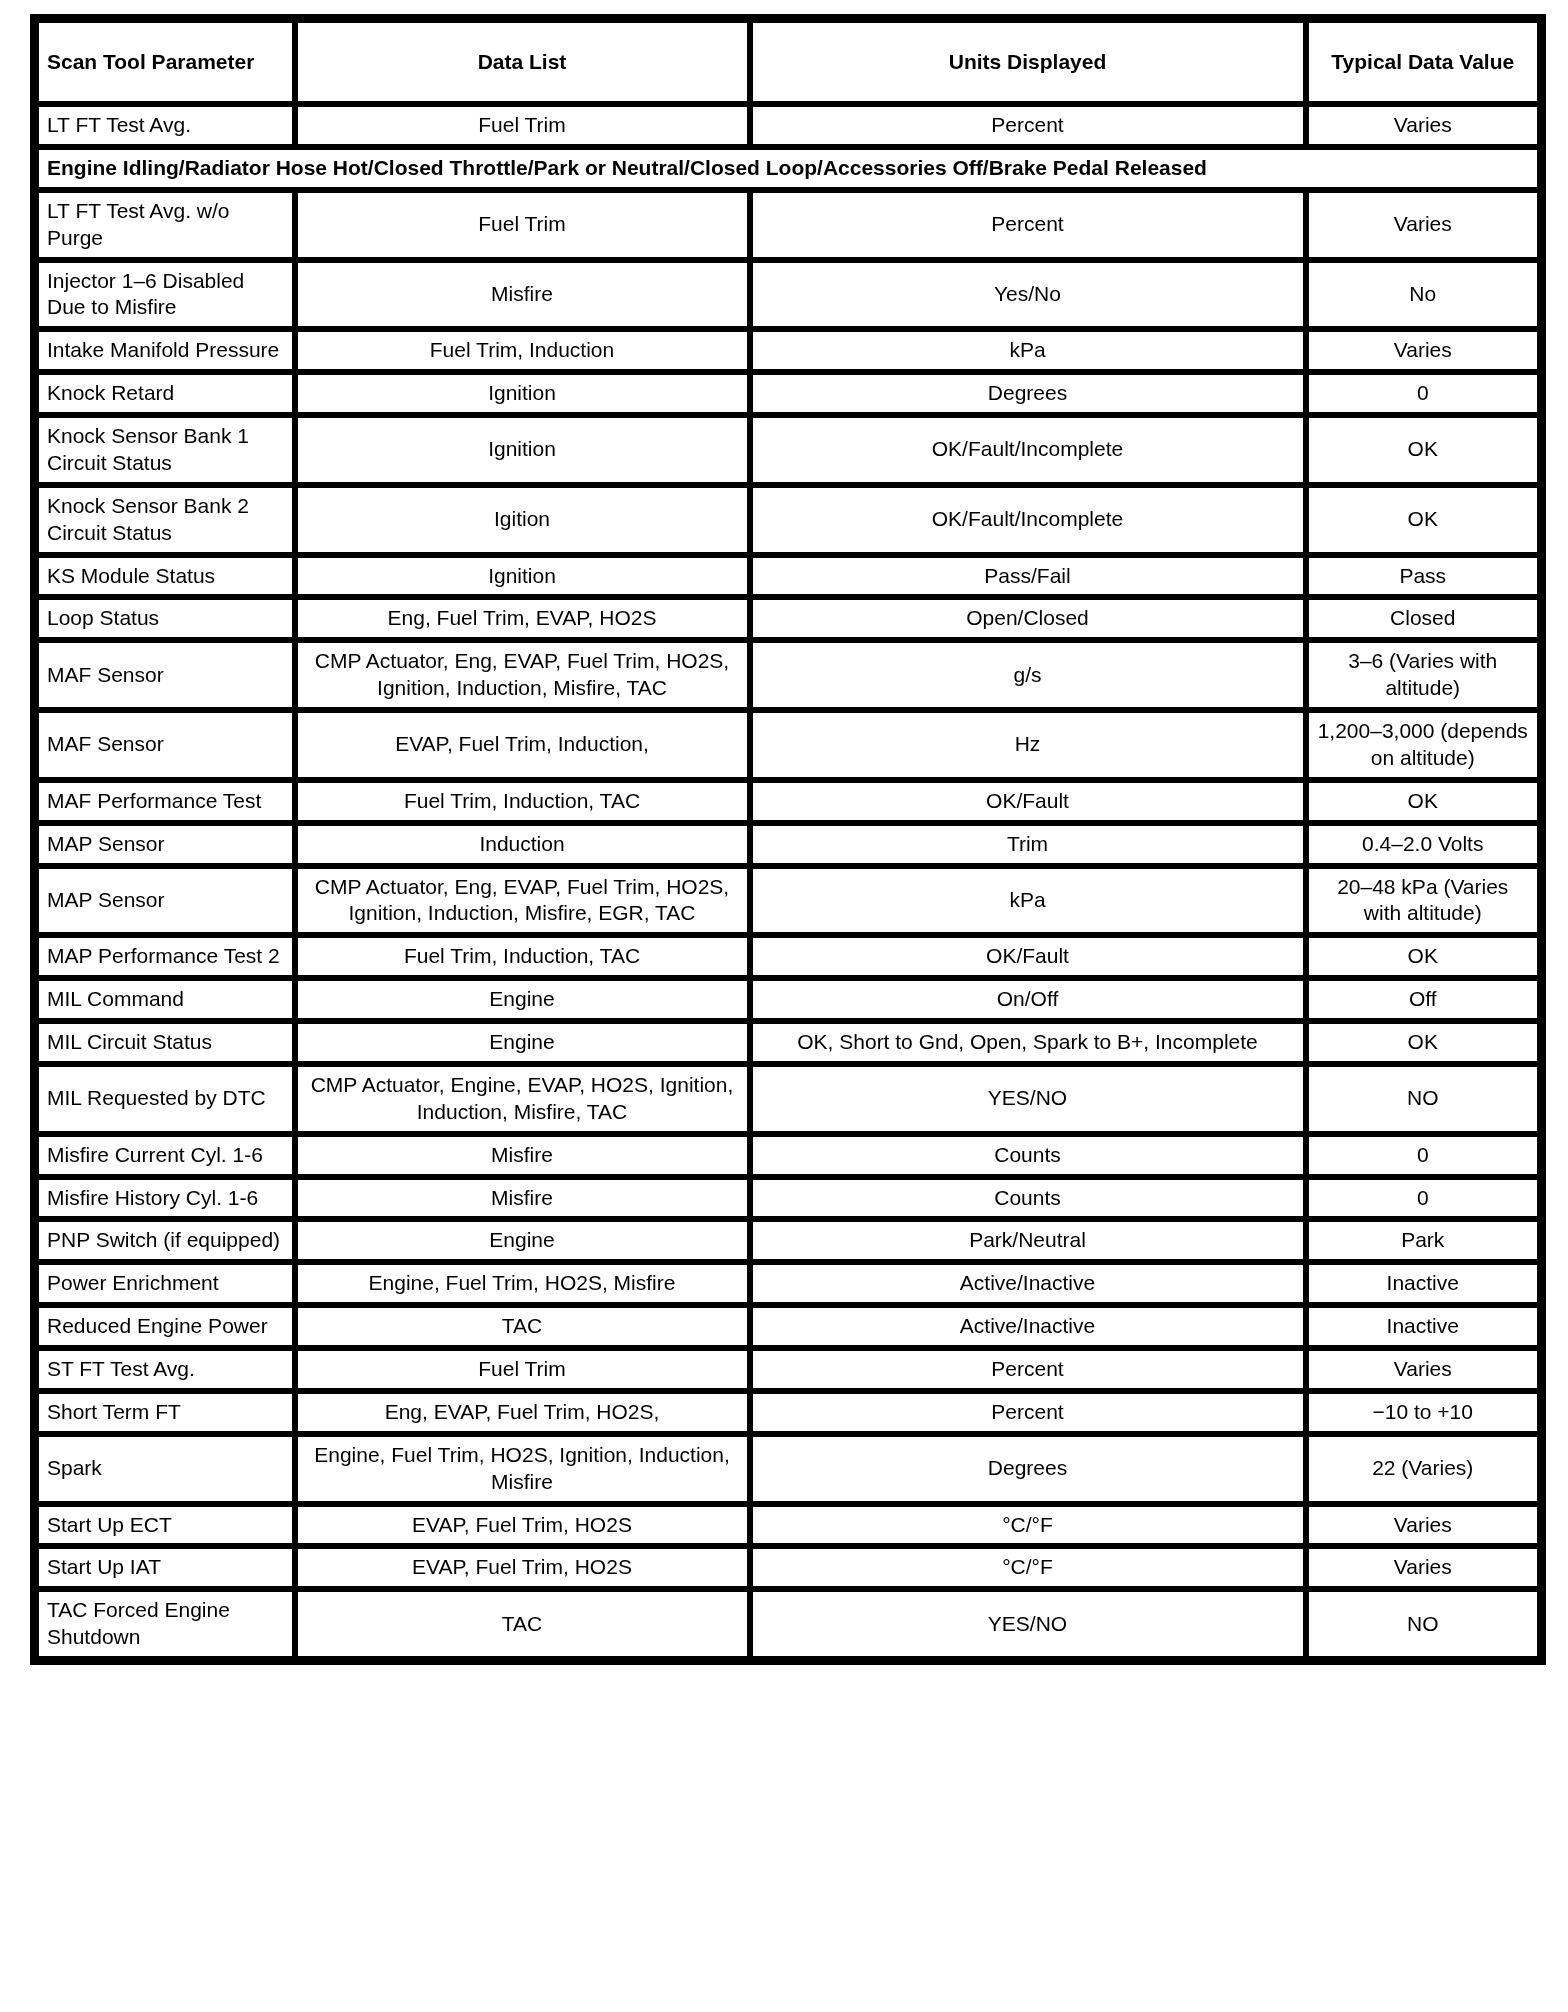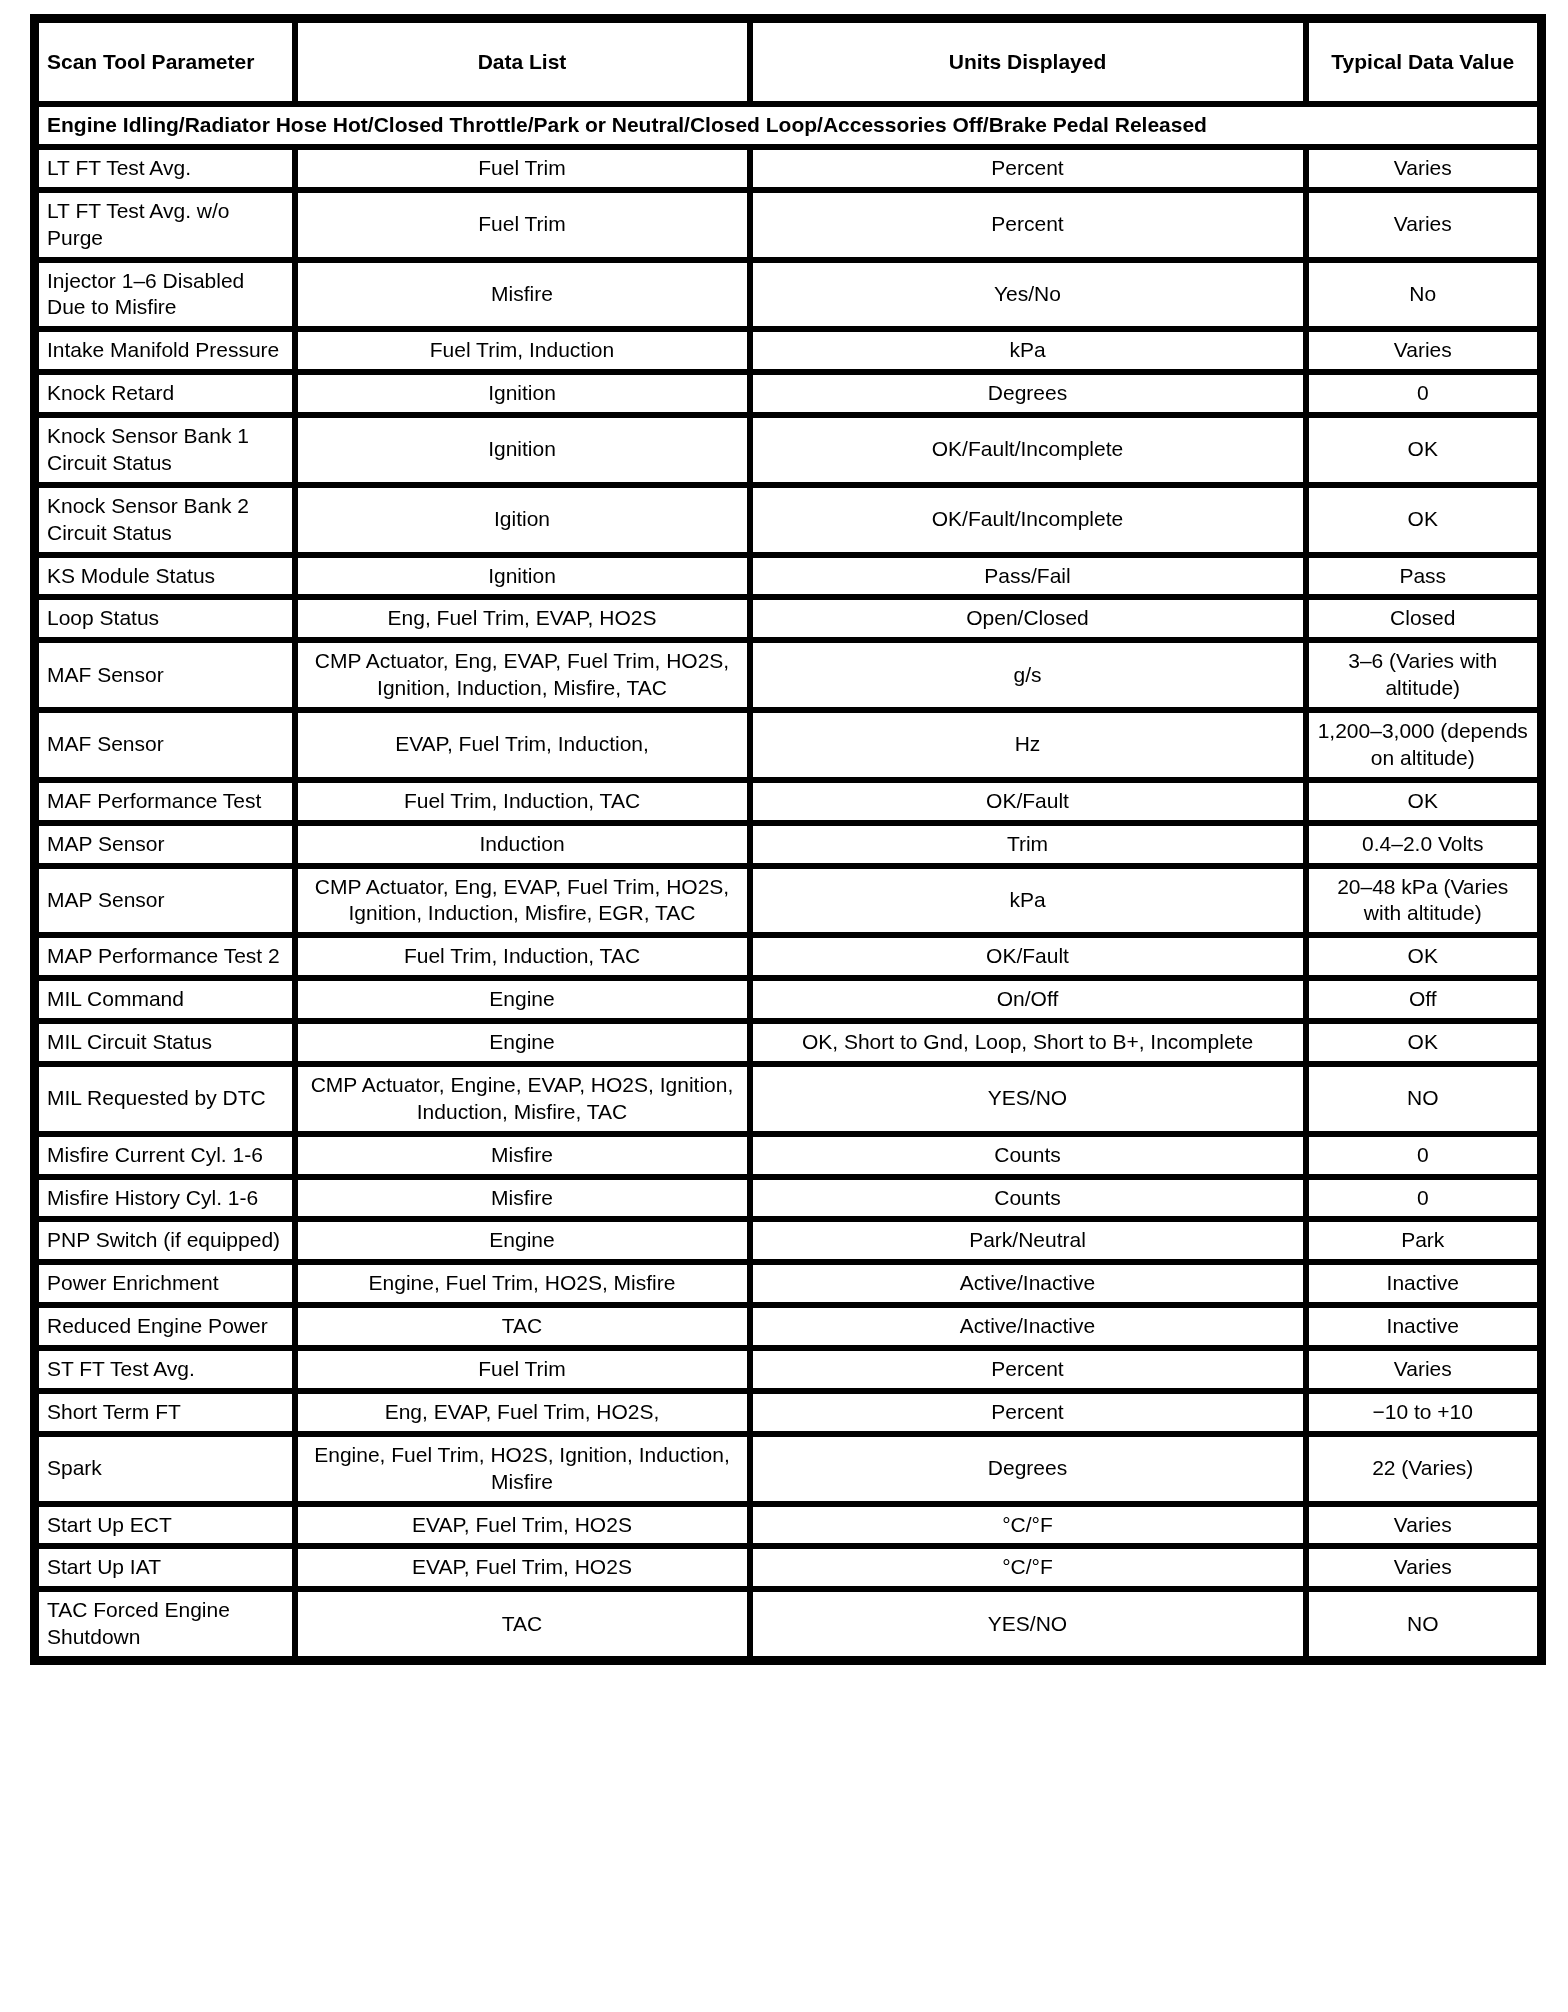--- a/index.html
+++ b/index.html
@@ -68,29 +68,29 @@
     <thead>
       <tr>
         <th class="col-head first">Scan Tool Parameter</th>
         <th class="col-head">Data List</th>
         <th class="col-head">Units Displayed</th>
         <th class="col-head">Typical Data Value</th>
       </tr>
     </thead>
     <tbody id="table-body">
       <tr>
+      <td class="c-param">LT FT Test Avg.</td>
+      <td class="c-center">Fuel Trim</td>
+      <td class="c-center">Percent</td>
+      <td class="c-center">Varies</td>
+    </tr>
+
+    <tr>
         <td class="condition-cell" colspan="4">Engine Idling/Radiator Hose Hot/Closed Throttle/Park or Neutral/Closed Loop/Accessories Off/Brake Pedal Released</td>
       </tr>
-
-    <tr>
-      <td class="c-param">LT FT Test Avg.</td>
-      <td class="c-center">Fuel Trim</td>
-      <td class="c-center">Percent</td>
-      <td class="c-center">Varies</td>
-    </tr>
 
     <tr>
       <td class="c-param">LT FT Test Avg. w/o Purge</td>
       <td class="c-center">Fuel Trim</td>
       <td class="c-center">Percent</td>
       <td class="c-center">Varies</td>
     </tr>
 
     <tr>
       <td class="c-param">Injector 1–6 Disabled Due to Misfire</td>
@@ -188,21 +188,21 @@
     <tr>
       <td class="c-param">MIL Command</td>
       <td class="c-center">Engine</td>
       <td class="c-center">On/Off</td>
       <td class="c-center">Off</td>
     </tr>
 
     <tr>
       <td class="c-param">MIL Circuit Status</td>
       <td class="c-center">Engine</td>
-      <td class="c-center">OK, Short to Gnd, Loop, Short to B+, Incomplete</td>
+      <td class="c-center">OK, Short to Gnd, Open, Spark to B+, Incomplete</td>
       <td class="c-center">OK</td>
     </tr>
 
     <tr>
       <td class="c-param">MIL Requested by DTC</td>
       <td class="c-center">CMP Actuator, Engine, EVAP, HO2S, Ignition, Induction, Misfire, TAC</td>
       <td class="c-center">YES/NO</td>
       <td class="c-center">NO</td>
     </tr>
 

